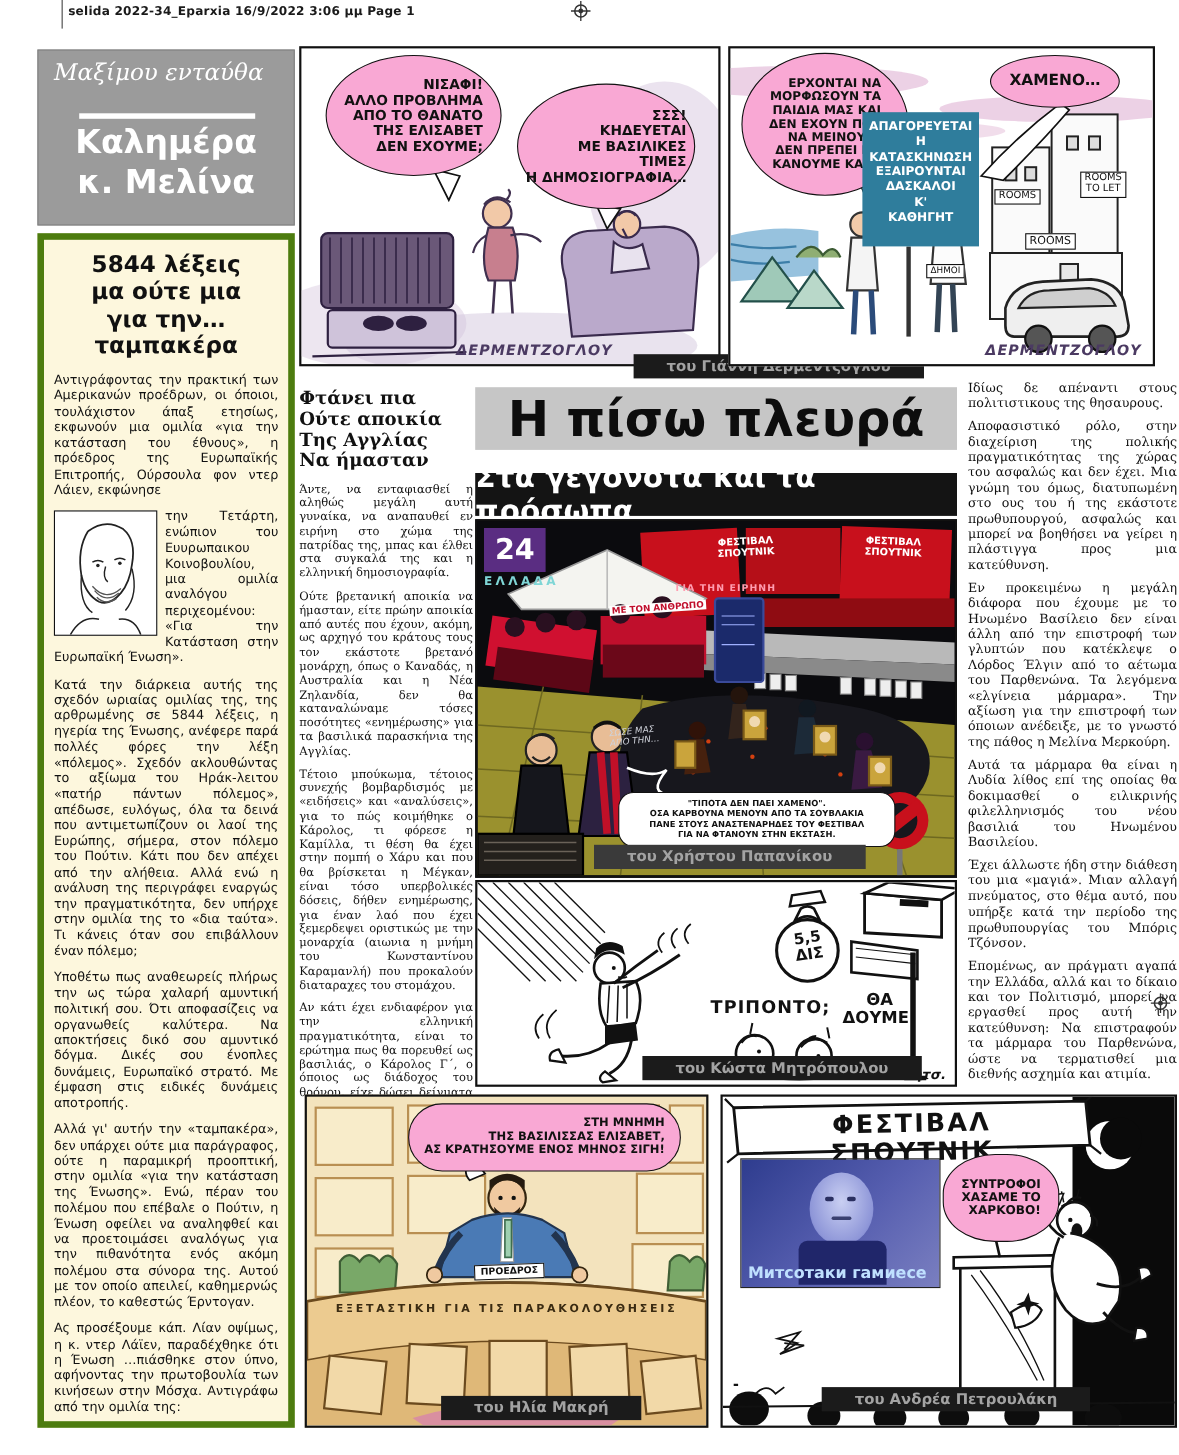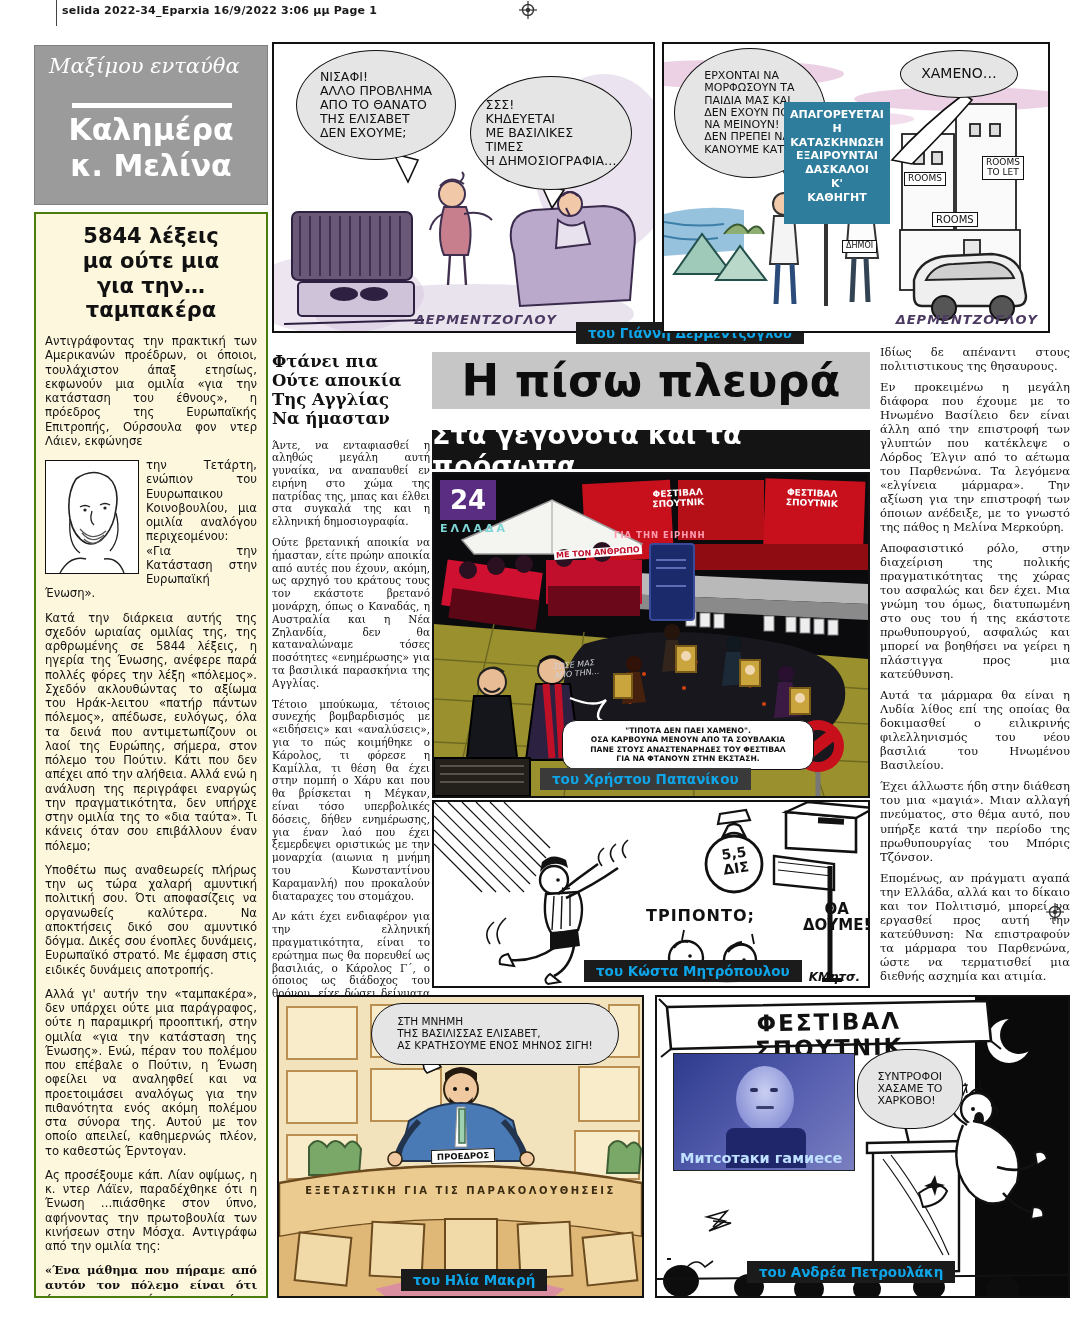--- a/index.html
+++ b/index.html
@@ -9,31 +9,31 @@
   .pre{white-space:pre-line;}
   
   .print-header{left:62px;top:4px;font-size:11px;font-weight:bold;color:#1a1a1a;letter-spacing:.2px;}
   .crop-tick{left:56px;top:0;width:1px;height:26px;background:#444;}
   
   .masthead{left:34px;top:45px;width:234px;height:160px;background:#9b9b9b;border:1px solid #808080;box-sizing:border-box;}
   .masthead .kicker{position:absolute;left:14px;top:8px;font-family:"DejaVu Serif",serif;font-style:italic;font-size:21px;color:#fff;}
   .masthead .rule{position:absolute;left:37px;top:57px;width:160px;height:5px;background:#fff;}
   .masthead .mtitle{position:absolute;left:0;top:66px;width:100%;text-align:center;color:#fff;font-weight:bold;font-size:30px;line-height:1.2;}
   
-  .left-article{left:34px;top:212px;width:234px;height:1086px;background:#fdf7dd;border:2px solid #4d7c0f;box-sizing:border-box;padding:10px 9px 6px 9px;overflow:hidden;}
+  .left-article{left:34px;top:212px;width:234px;height:1086px;background:#fdf7dd;border:6px solid #4d7c0f;box-sizing:border-box;padding:10px 9px 6px 9px;overflow:hidden;}
   .left-article .atitle{text-align:center;font-weight:bold;font-size:21px;line-height:1.18;margin-bottom:11px;}
   .left-article p{font-size:11.6px;line-height:1.23;text-align:justify;margin:0 0 10px 0;}
   .portrait{float:left;width:92px;height:112px;background:#fff;border:1.5px solid #111;margin:2px 7px 3px 0;}
   .quote-p{font-family:"DejaVu Serif",serif;font-weight:bold;}
   
   .cartoon{border:2px solid #111;background:#fff;box-sizing:border-box;overflow:hidden;}
-  .caption-box{position:absolute;background:#1b1b1b;color:#0ea5e9;font-weight:bold;font-size:13.5px;padding:3px 12px;white-space:nowrap;}
-  .bubble{position:absolute;background:#e5e5e5;border:1.6px solid #111;border-radius:50%;
-          display:flex;align-items:center;justify-content:center;text-align:left;
-          font-weight:normal;line-height:1.12;}
+  .caption-box{position:absolute;background:#1b1b1b;color:#a3a3a3;font-weight:bold;font-size:13.5px;padding:3px 30px;white-space:nowrap;}
+  .bubble{position:absolute;background:#f9a8d4;border:1.6px solid #111;border-radius:50%;
+          display:flex;align-items:center;justify-content:center;text-align:right;
+          font-weight:bold;line-height:1.12;}
   .handsig{position:absolute;font-style:italic;font-weight:bold;color:#4b3a62;font-size:13px;letter-spacing:1px;}
   
   .headline-band{left:432px;top:352px;width:438px;height:57px;background:#c6c6c6;display:flex;align-items:center;justify-content:center;
                  font-size:45px;font-weight:bold;color:#0d0d0d;}
   .subhead-band{left:432px;top:430px;width:438px;height:39px;background:#141414;display:flex;align-items:center;justify-content:center;
                 font-size:27px;font-weight:bold;color:#fff;}
   
   .mid-col{left:272px;top:352px;width:158px;height:648px;overflow:hidden;font-family:"DejaVu Serif",serif;}
   .mid-col .ctitle{font-weight:bold;font-size:16.5px;line-height:1.16;margin-bottom:10px;}
   .mid-col p{font-size:10.5px;line-height:1.22;text-align:justify;margin:0 0 8px 0;}
@@ -230,22 +230,22 @@
 Της Αγγλίας
 Να ήμασταν</div>
     <p>Άντε, να ενταφιασθεί η αληθώς μεγάλη αυτή γυναίκα, να αναπαυθεί εν ειρήνη στο χώμα της πατρίδας της, μπας και έλθει στα συγκαλά της και η ελληνική δημοσιογραφία.</p>
     <p>Ούτε βρετανική αποικία να ήμασταν, είτε πρώην αποικία από αυτές που έχουν, ακόμη, ως αρχηγό του κράτους τους τον εκάστοτε βρετανό μονάρχη, όπως ο Καναδάς, η Αυστραλία και η Νέα Ζηλανδία, δεν θα καταναλώναμε τόσες ποσότητες «ενημέρωσης» για τα βασιλικά παρασκήνια της Αγγλίας.</p>
     <p>Τέτοιο μπούκωμα, τέτοιος συνεχής βομβαρδισμός με «ειδήσεις» και «αναλύσεις», για το πώς κοιμήθηκε ο Κάρολος, τι φόρεσε η Καμίλλα, τι θέση θα έχει στην πομπή ο Χάρυ και που θα βρίσκεται η Μέγκαν, είναι τόσο υπερβολικές δόσεις, δήθεν ενημέρωσης, για έναν λαό που έχει ξεμερδεψει οριστικώς με την μοναρχία (αιωνια η μνήμη του Κωνσταντίνου Καραμανλή) που προκαλούν διαταραχες του στομάχου.</p>
     <p>Αν κάτι έχει ενδιαφέρον για την ελληνική πραγματικότητα, είναι το ερώτημα πως θα πορευθεί ως βασιλιάς, ο Κάρολος Γ΄, ο όποιος ως διάδοχος του θρόνου, είχε δώσει δείγματα ιδιαιτερης αγάπης προς την Ελλάδα.</p>
   </div>
 
   <div class="abs right-col">
     <p>Ιδίως δε απέναντι στους πολιτιστικους της θησαυρους.</p>
+    <p>Αποφασιστικό ρόλο, στην διαχείριση της πολικής πραγματικότητας της χώρας του ασφαλώς και δεν έχει. Μια γνώμη του όμως, διατυπωμένη στο ους του ή της εκάστοτε πρωθυπουργού, ασφαλώς και μπορεί να βοηθήσει να γείρει η πλάστιγγα προς μια κατεύθυνση.</p>
     <p>Εν προκειμένω η μεγάλη διάφορα που έχουμε με το Ηνωμένο Βασίλειο δεν είναι άλλη από την επιστροφή των γλυπτών που κατέκλεψε ο Λόρδος Έλγιν από το αέτωμα του Παρθενώνα. Τα λεγόμενα «ελγίνεια μάρμαρα». Την αξίωση για την επιστροφή των όποιων ανέδειξε, με το γνωστό της πάθος η Μελίνα Μερκούρη.</p>
-    <p>Αποφασιστικό ρόλο, στην διαχείριση της πολικής πραγματικότητας της χώρας του ασφαλώς και δεν έχει. Μια γνώμη του όμως, διατυπωμένη στο ους του ή της εκάστοτε πρωθυπουργού, ασφαλώς και μπορεί να βοηθήσει να γείρει η πλάστιγγα προς μια κατεύθυνση.</p>
     <p>Αυτά τα μάρμαρα θα είναι η Λυδία λίθος επί της οποίας θα δοκιμασθεί ο ειλικρινής φιλελληνισμός του νέου βασιλιά του Ηνωμένου Βασιλείου.</p>
     <p>Έχει άλλωστε ήδη στην διάθεση του μια «μαγιά». Μιαν αλλαγή πνεύματος, στο θέμα αυτό, που υπήρξε κατά την περίοδο της πρωθυπουργίας του Μπόρις Τζόνσον.</p>
     <p>Επομένως, αν πράγματι αγαπά την Ελλάδα, αλλά και το δίκαιο και τον Πολιτισμό, μπορεί να εργασθεί προς αυτή την κατεύθυνση: Να επιστραφούν τα μάρμαρα του Παρθενώνα, ώστε να τερματισθεί μια διεθνής ασχημία και ατιμία.</p>
     <div class="right-sig">Ο Οπισθογράφος</div>
   </div>
 
   <div class="abs cartoon" style="left:432px;top:472px;width:438px;height:326px;background:#0b0b0e;border-color:#111;">
     <svg width="434" height="322" viewBox="0 0 434 322" style="position:absolute;left:0;top:0;">
       <rect x="0" y="0" width="434" height="322" fill="#0b0b0e"></rect>
 
@@ -429,21 +429,21 @@
         <path d="M250 166 q8 4 14 -2" stroke="#111" stroke-width="1.8" fill="none"></path>
       <circle cx="306" cy="158" r="16" fill="#fff" stroke="#111" stroke-width="2.4"></circle>
       <path d="M294 150 q10 -12 24 -4 M298 146 q4 -6 10 -6" stroke="#111" stroke-width="2" fill="none"></path>
       <circle cx="310" cy="158" r="1.8" fill="#111"></circle>
       <path d="M240 170 q20 12 80 8" stroke="#111" stroke-width="2.4" fill="none"></path>
       <path d="M250 128 l-2 10 M318 132 l2 10" stroke="#111" stroke-width="1.8"></path>
     </svg>
     <div class="abs pre" style="left:284px;top:44px;width:34px;text-align:center;font-weight:bold;font-size:14px;line-height:1.05;transform:rotate(-8deg);">5,5
 ΔΙΣ</div>
     <div class="abs" style="left:212px;top:104px;font-weight:bold;font-size:16px;letter-spacing:1px;">ΤΡΙΠΟΝΤΟ;</div>
-    <div class="abs pre" style="left:332px;top:100px;font-weight:bold;font-size:15px;text-align:center;line-height:1.05;margin-left:37px;">ΘΑ
+    <div class="abs pre" style="left:332px;top:100px;font-weight:bold;font-size:15px;text-align:center;line-height:1.05;">ΘΑ
 ΔΟΥΜΕ!</div>
     <div class="abs" style="right:8px;bottom:2px;font-style:italic;font-weight:bold;font-size:12px;color:#111;">ΚΜητσ.</div>
     <div class="caption-box" style="left:150px;top:158px;">του Κώστα Μητρόπουλου</div>
   </div>
 
   <div class="abs cartoon" style="left:277px;top:995px;width:367px;height:303px;background:#f6e8c6;">
     <svg width="363" height="299" viewBox="0 0 363 299" style="position:absolute;left:0;top:0;">
       <rect x="0" y="0" width="363" height="299" fill="#f3e3bd"></rect>
 
       <g fill="#f8ecca" stroke="#b98f52" stroke-width="2">

